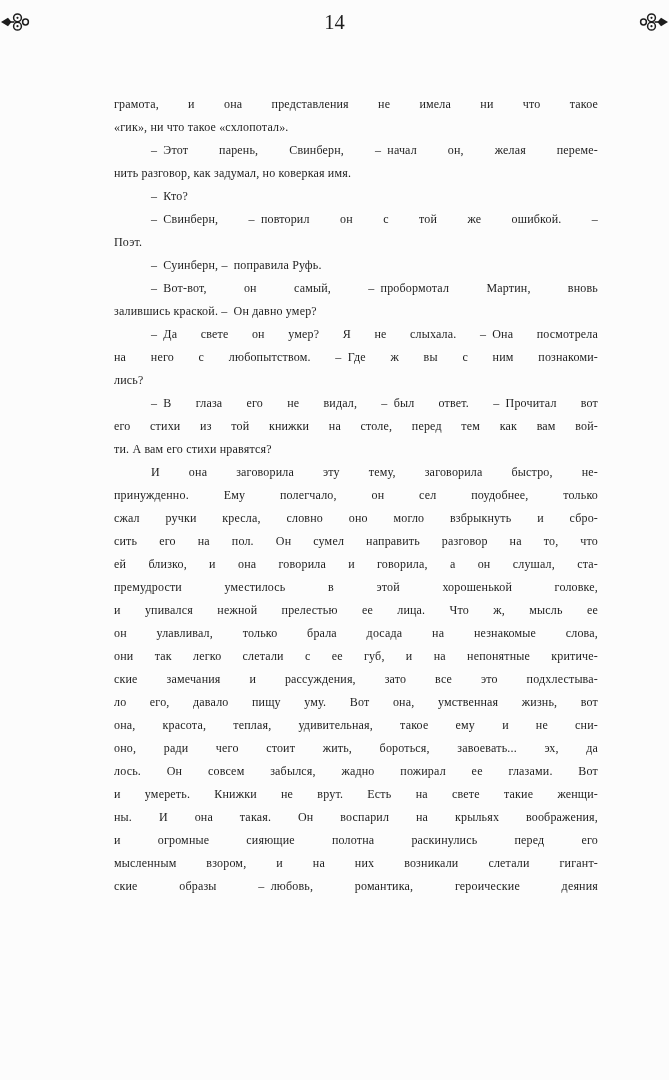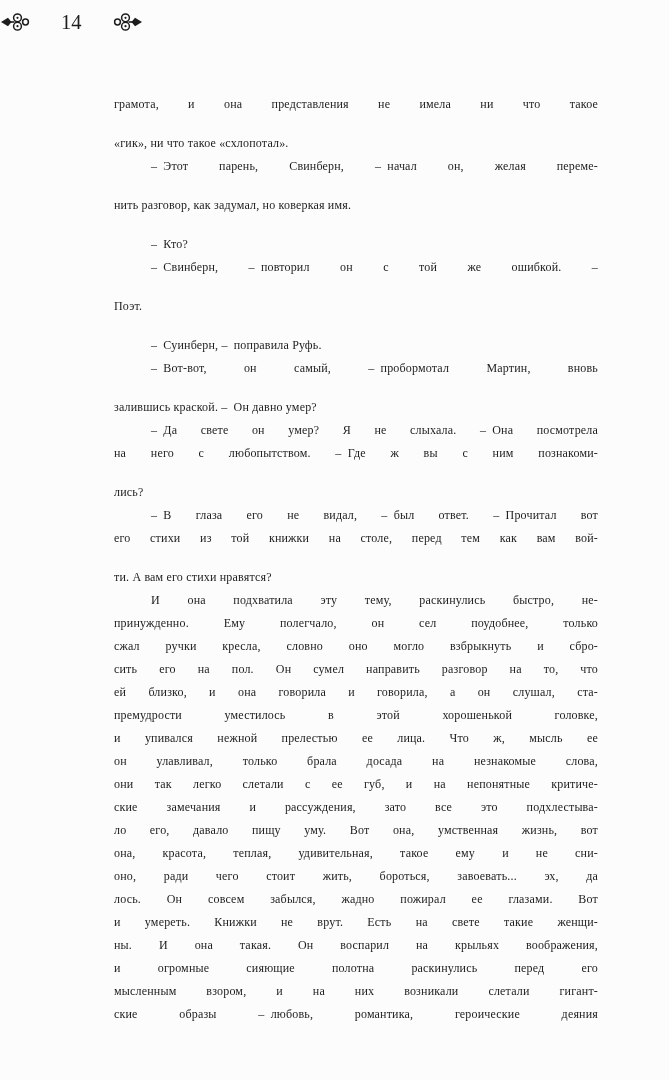--- a/index.html
+++ b/index.html
@@ -23,31 +23,30 @@
   .line {
     font-size: 12px;
     line-height: 23px;
     letter-spacing: 0.015em;
     text-align: justify;
     text-align-last: justify;
     white-space: normal;
   }
   .line.endline {
     text-align-last: left;
-    margin-top: 16px;
   }
   .line.indent {
     text-indent: 37px;
   }
   .folio {
     margin-top: 11px;
     display: flex;
-    justify-content: flex-start;
+    justify-content: space-between;
     align-items: center;
-    gap: 29px;
+    gap: 23px;
   }
   .page-number {
     font-size: 20.5px;
     line-height: 22px;
   }
   .fleuron {
     display: inline-flex;
     width: 32px;
     height: 22px;
   }
@@ -69,21 +68,21 @@
       <div class="line endline">Поэт.</div>
       <div class="line indent endline">– Суинберн, – поправила Руфь.</div>
       <div class="line indent">– Вот-вот, он самый, – пробормотал Мартин, вновь</div>
       <div class="line endline">залившись краской. – Он давно умер?</div>
       <div class="line indent">– Да свете он умер? Я не слыхала. – Она посмотрела</div>
       <div class="line">на него с любопытством. – Где ж вы с ним познакоми-</div>
       <div class="line endline">лись?</div>
       <div class="line indent">– В глаза его не видал, – был ответ. – Прочитал вот</div>
       <div class="line">его стихи из той книжки на столе, перед тем как вам вой-</div>
       <div class="line endline">ти. А вам его стихи нравятся?</div>
-      <div class="line indent">И она подхватила эту тему, раскинулись быстро, не-</div>
+      <div class="line indent">И она заговорила эту тему, заговорила быстро, не-</div>
       <div class="line">принужденно. Ему полегчало, он сел поудобнее, только</div>
       <div class="line">сжал ручки кресла, словно оно могло взбрыкнуть и сбро-</div>
       <div class="line">сить его на пол. Он сумел направить разговор на то, что</div>
       <div class="line">ей близко, и она говорила и говорила, а он слушал, ста-</div>
       <div class="line">премудрости уместилось в этой хорошенькой головке,</div>
       <div class="line">и упивался нежной прелестью ее лица. Что ж, мысль ее</div>
       <div class="line">он улавливал, только брала досада на незнакомые слова,</div>
       <div class="line">они так легко слетали с ее губ, и на непонятные критиче-</div>
       <div class="line">ские замечания и рассуждения, зато все это подхлестыва-</div>
       <div class="line">ло его, давало пищу уму. Вот она, умственная жизнь, вот</div>

